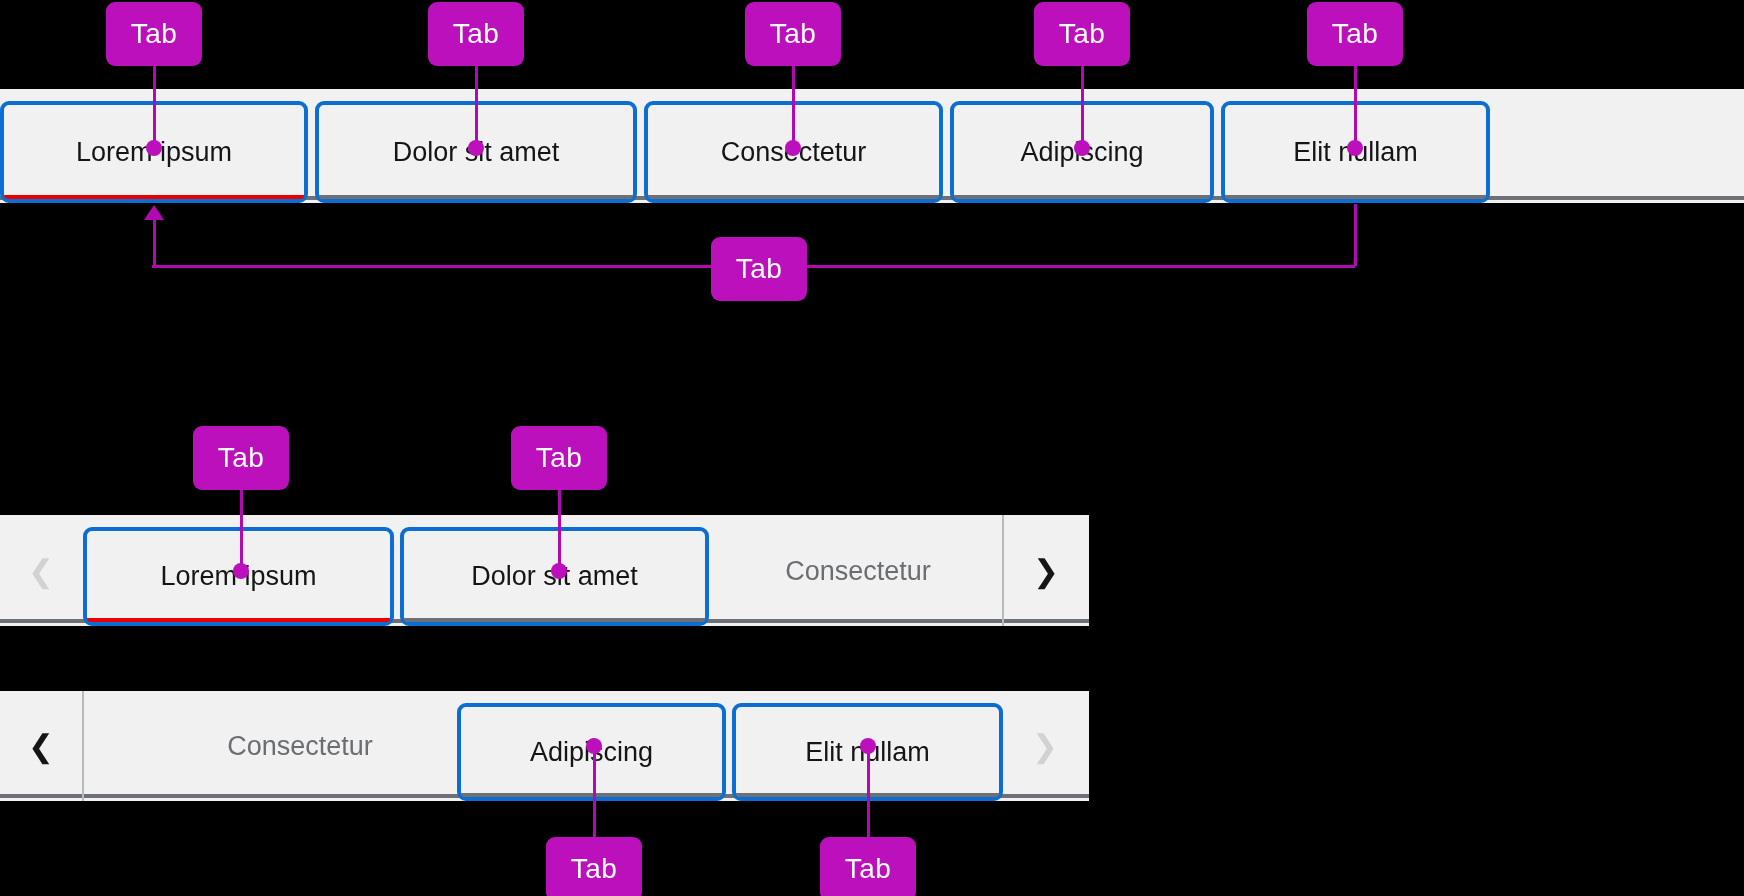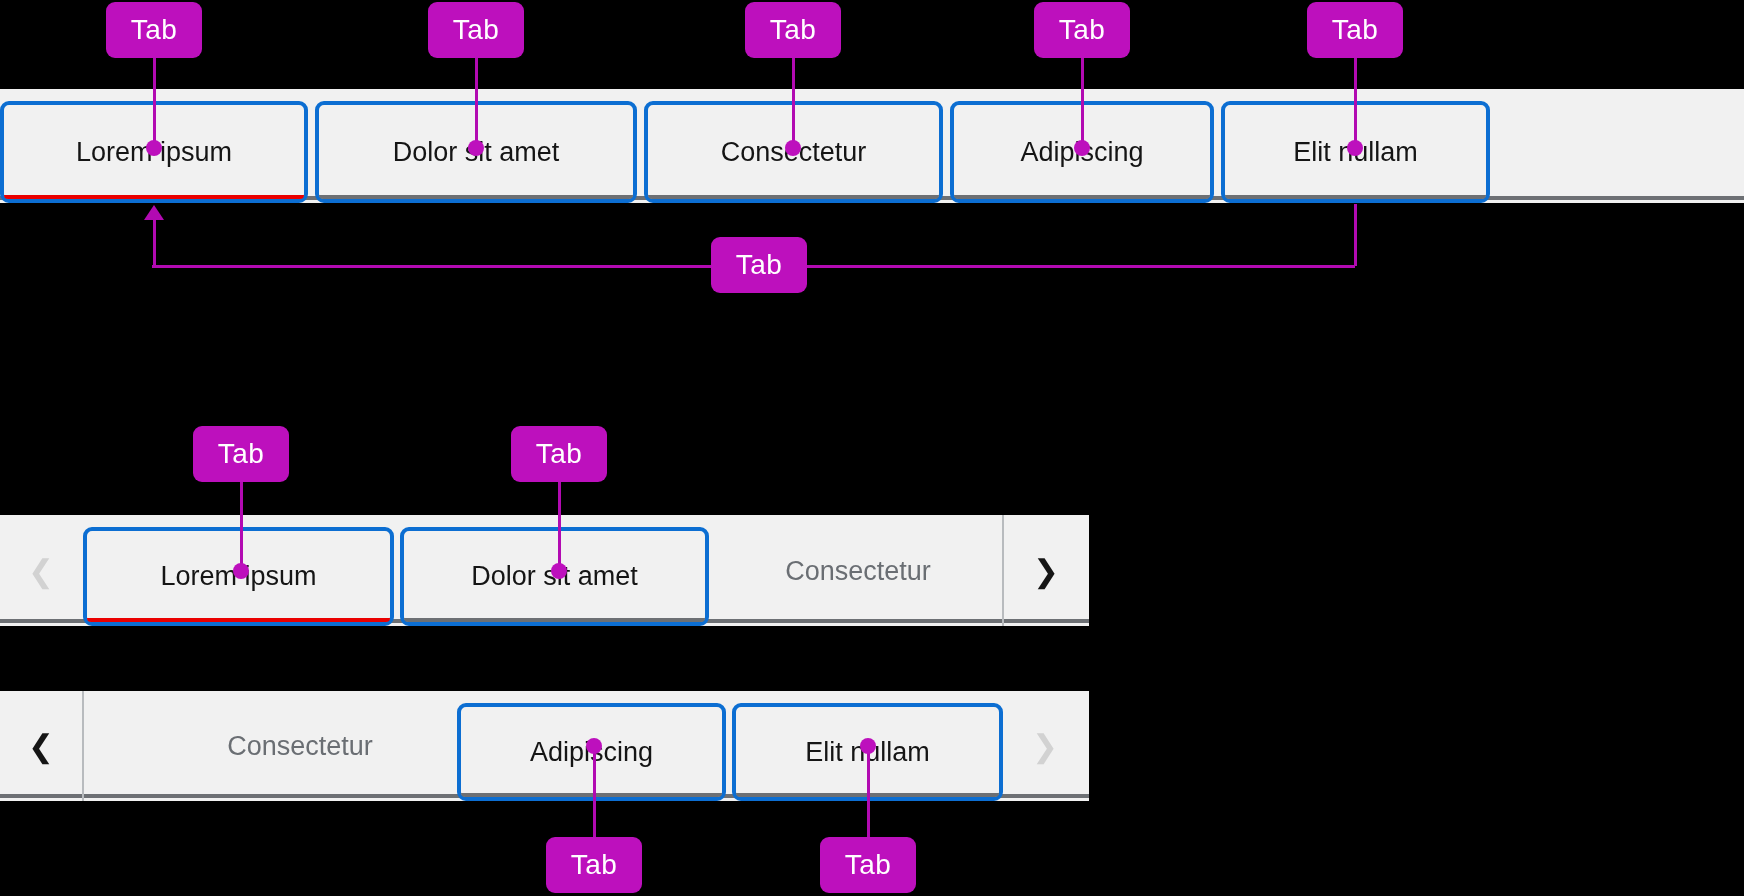--- a/index.html
+++ b/index.html
@@ -23,21 +23,21 @@
     background:var(--border-gray);border-radius:0 0 4px 4px;}
   .spec-tab.active .underline{background:var(--active-red);}
   .ghost-label{position:absolute;transform:translate(-50%,-50%);
     font-size:27px;color:var(--muted-text);white-space:nowrap;}
   .scroll-btn{position:absolute;transform:translate(-50%,-50%);
     font-size:31px;color:var(--tab-text);line-height:1;}
   .scroll-btn.disabled{color:var(--disabled-chevron);}
   .divider{position:absolute;top:0;bottom:0;width:2px;background:var(--divider);}
   
   .badge{
-    position:absolute;width:96px;height:56px;box-sizing:border-box;
+    position:absolute;width:96px;height:64px;box-sizing:border-box;
     background:var(--magenta);border-radius:9px;color:#fff;
     display:flex;align-items:center;justify-content:center;
     font-size:28px;font-weight:300;letter-spacing:.5px;z-index:5;
   }
   .vline{position:absolute;width:3px;background:var(--magenta-line);z-index:3;}
   .hline{position:absolute;height:3px;background:var(--magenta-line);z-index:3;}
   .dot{position:absolute;width:16px;height:16px;border-radius:50%;
     background:var(--magenta);z-index:4;}
   .arrow-up{position:absolute;width:0;height:0;z-index:3;
     border-left:10px solid transparent;border-right:10px solid transparent;

